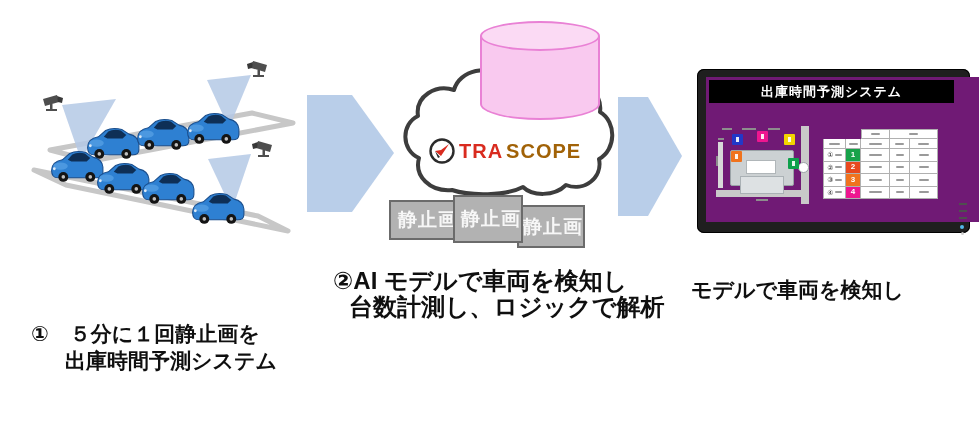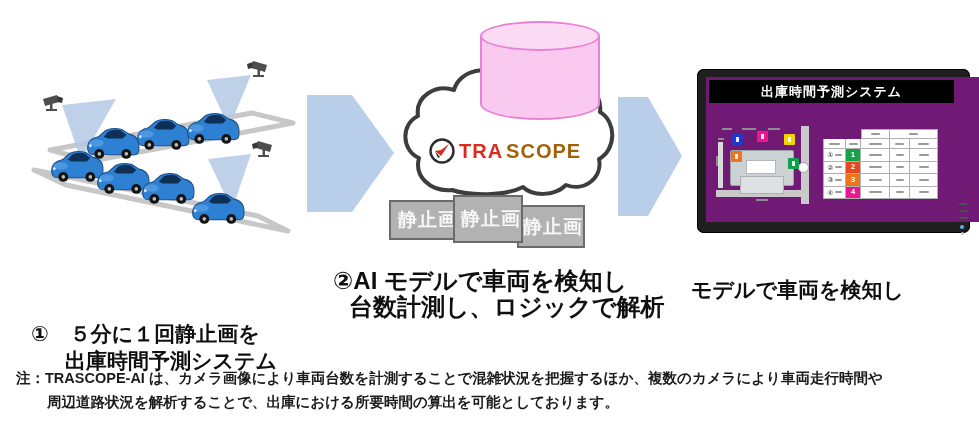--- a/index.html
+++ b/index.html
@@ -314,18 +314,14 @@
     <div class="ind">出庫時間予測システム</div>
   </div>
   <div class="cap cap2">
     <div>②AI モデルで車両を検知し</div>
     <div class="ind">台数計測し、ロジックで解析</div>
   </div>
   <div class="cap cap3">
     <div>モデルで車両を検知し</div>
   </div>
 
-  <div class="note">
-    <div>注：TRASCOPE-AI は、カメラ画像により車両台数を計測することで混雑状況を把握するほか、複数のカメラにより車両走行時間や</div>
-    <div class="ind">周辺道路状況を解析することで、出庫における所要時間の算出を可能としております。</div>
-  </div>
 
 </div>
 
 </body></html>

